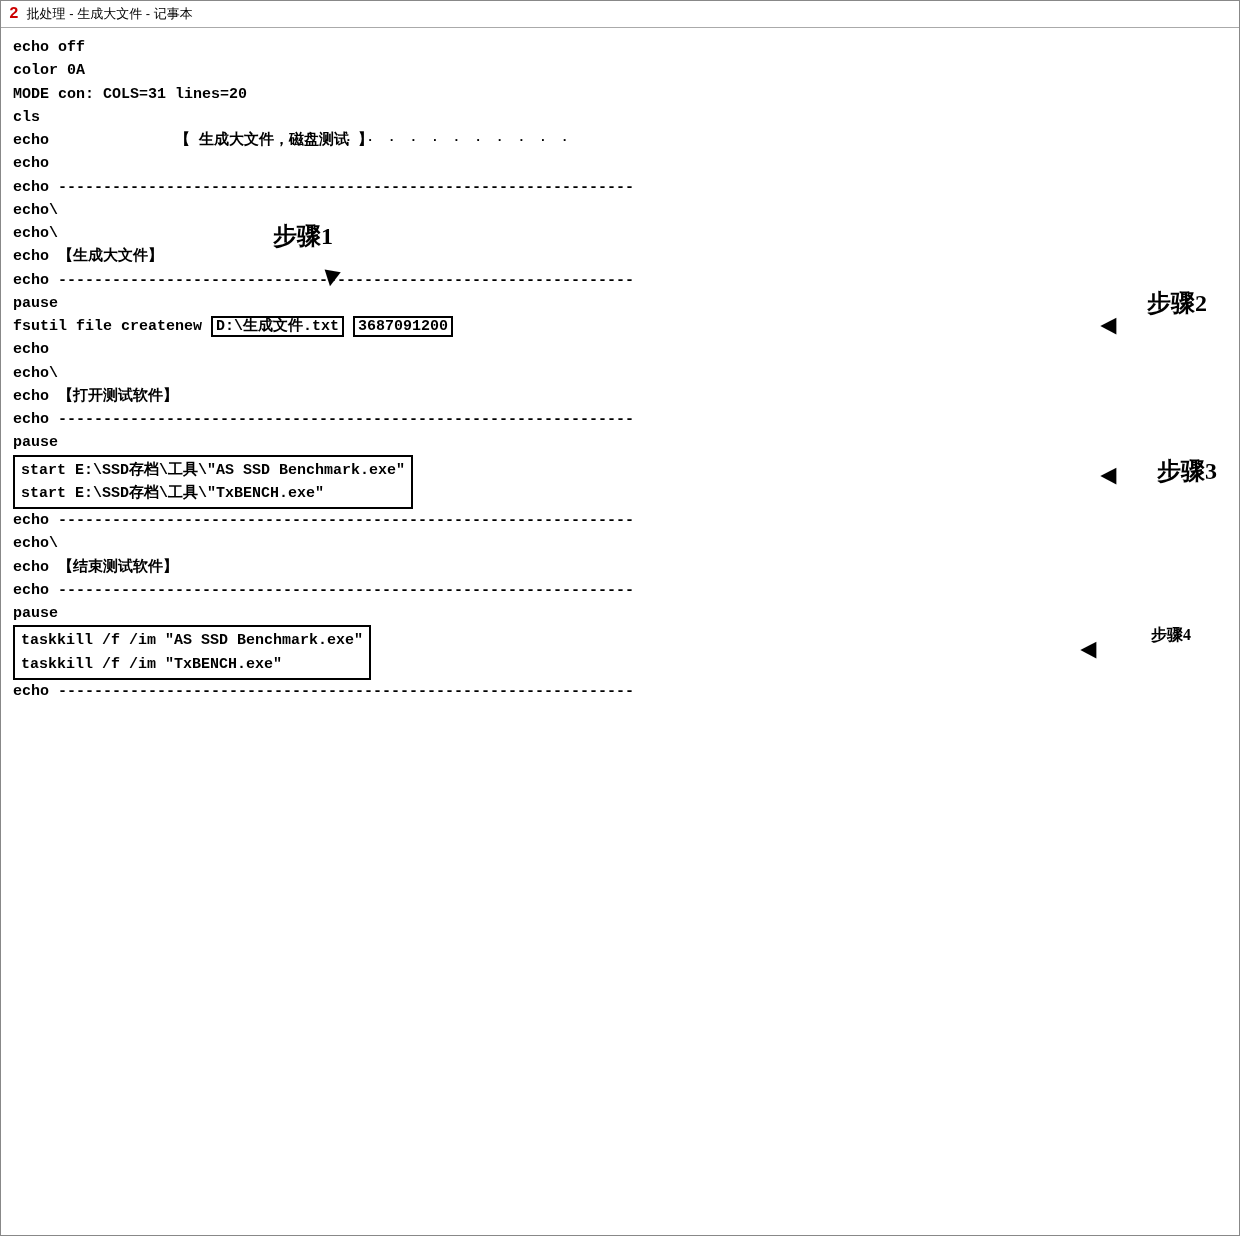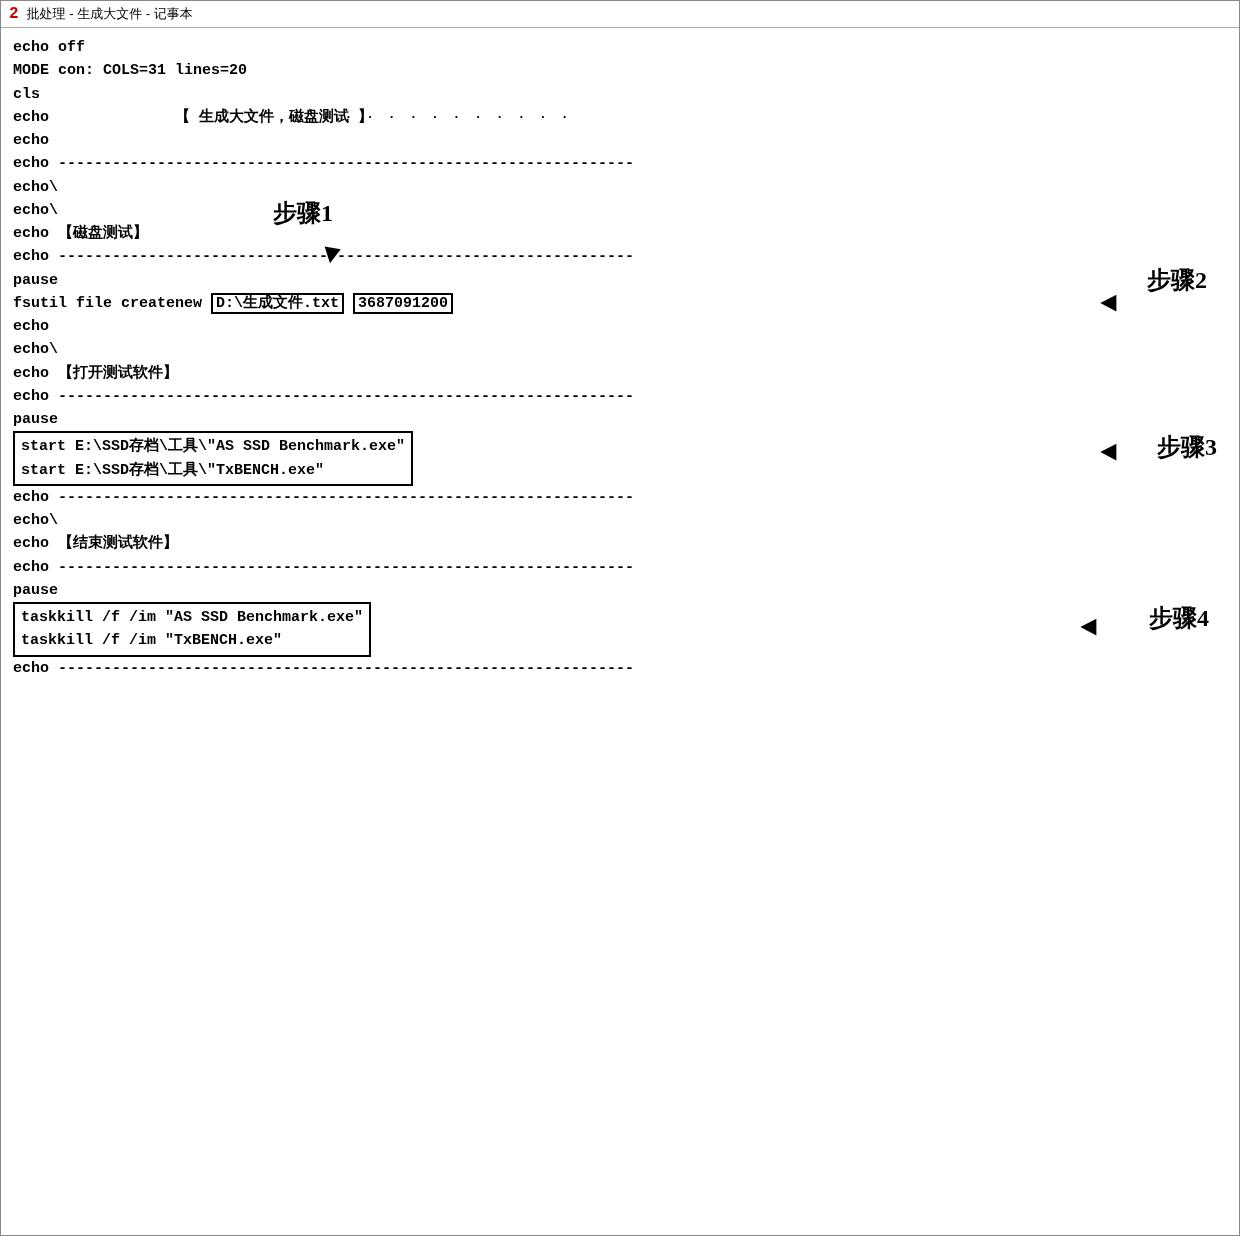--- a/index.html
+++ b/index.html
@@ -90,41 +90,42 @@
     <span class="title-bar-icon">2</span>
     <span class="title-bar-text">批处理 - 生成大文件 - 记事本</span>
   </div>
 
 
   <div class="content-area" style="position:relative;">
 
     <div class="code-line">echo off</div>
 
 
+    <div class="code-line">color 0A</div>
 
     <div class="code-line">MODE con: COLS=31 lines=20</div>
 
     <div class="code-line">cls</div>
 
     <div style="position:relative;">
       <div class="code-line">echo              【 生成大文件，磁盘测试 】</div>
 
       <div style="position:absolute; top:4px; left:310px; font-size:13px; color:#000; letter-spacing:3px; font-weight:bold;">· · · · · · · · · · · ·</div>
     </div>
 
     <div class="code-line">echo</div>
 
     <div class="code-line">echo ----------------------------------------------------------------</div>
 
     <div class="code-line">echo\</div>
 
     <div style="position:relative; display:flex; align-items:flex-start;">
       <div>
         <div class="code-line">echo\</div>
-        <div class="code-line">echo 【磁盘测试】</div>
+        <div class="code-line">echo 【生成大文件】</div>
       </div>
       <div style="position:absolute; left:260px; top:-2px; font-family:'SimSun','宋体',serif; font-size:24px; font-weight:bold; color:#000;">步骤1</div>
     </div>
 
     <div class="code-line">echo ----------------------------------------------------------------</div>
 
     <div class="code-line">pause</div>
 
     <div style="position:relative;">
       <div class="code-line">fsutil file createnew <span class="inline-box">D:\生成文件.txt</span> <span class="inline-box">3687091200</span></div>
@@ -166,21 +167,21 @@
     <div class="code-line">echo ----------------------------------------------------------------</div>
 
     <div class="code-line">pause</div>
 
     <div style="position:relative;">
       <div style="display:inline-block; border:2px solid #000; padding:2px 6px; background:#fff;">
         <div class="code-line">taskkill /f /im "AS SSD Benchmark.exe"</div>
         <div class="code-line">taskkill /f /im "TxBENCH.exe"</div>
       </div>
       
-      <div style="position:absolute; right:18px; top:0px; font-family:'SimSun','宋体',serif; font-size:24px; font-weight:bold; color:#000;">步骤4</div>
+      <div style="position:absolute; right:36px; top:0px; font-family:'SimSun','宋体',serif; font-size:16px; font-weight:bold; color:#000;">步骤4</div>
       
       <div style="position:absolute; right:130px; top:10px; font-size:28px; color:#000;">◄</div>
     </div>
 
     <div class="code-line">echo ----------------------------------------------------------------</div>
 
   </div>
 </div>
 
 </body></html>

